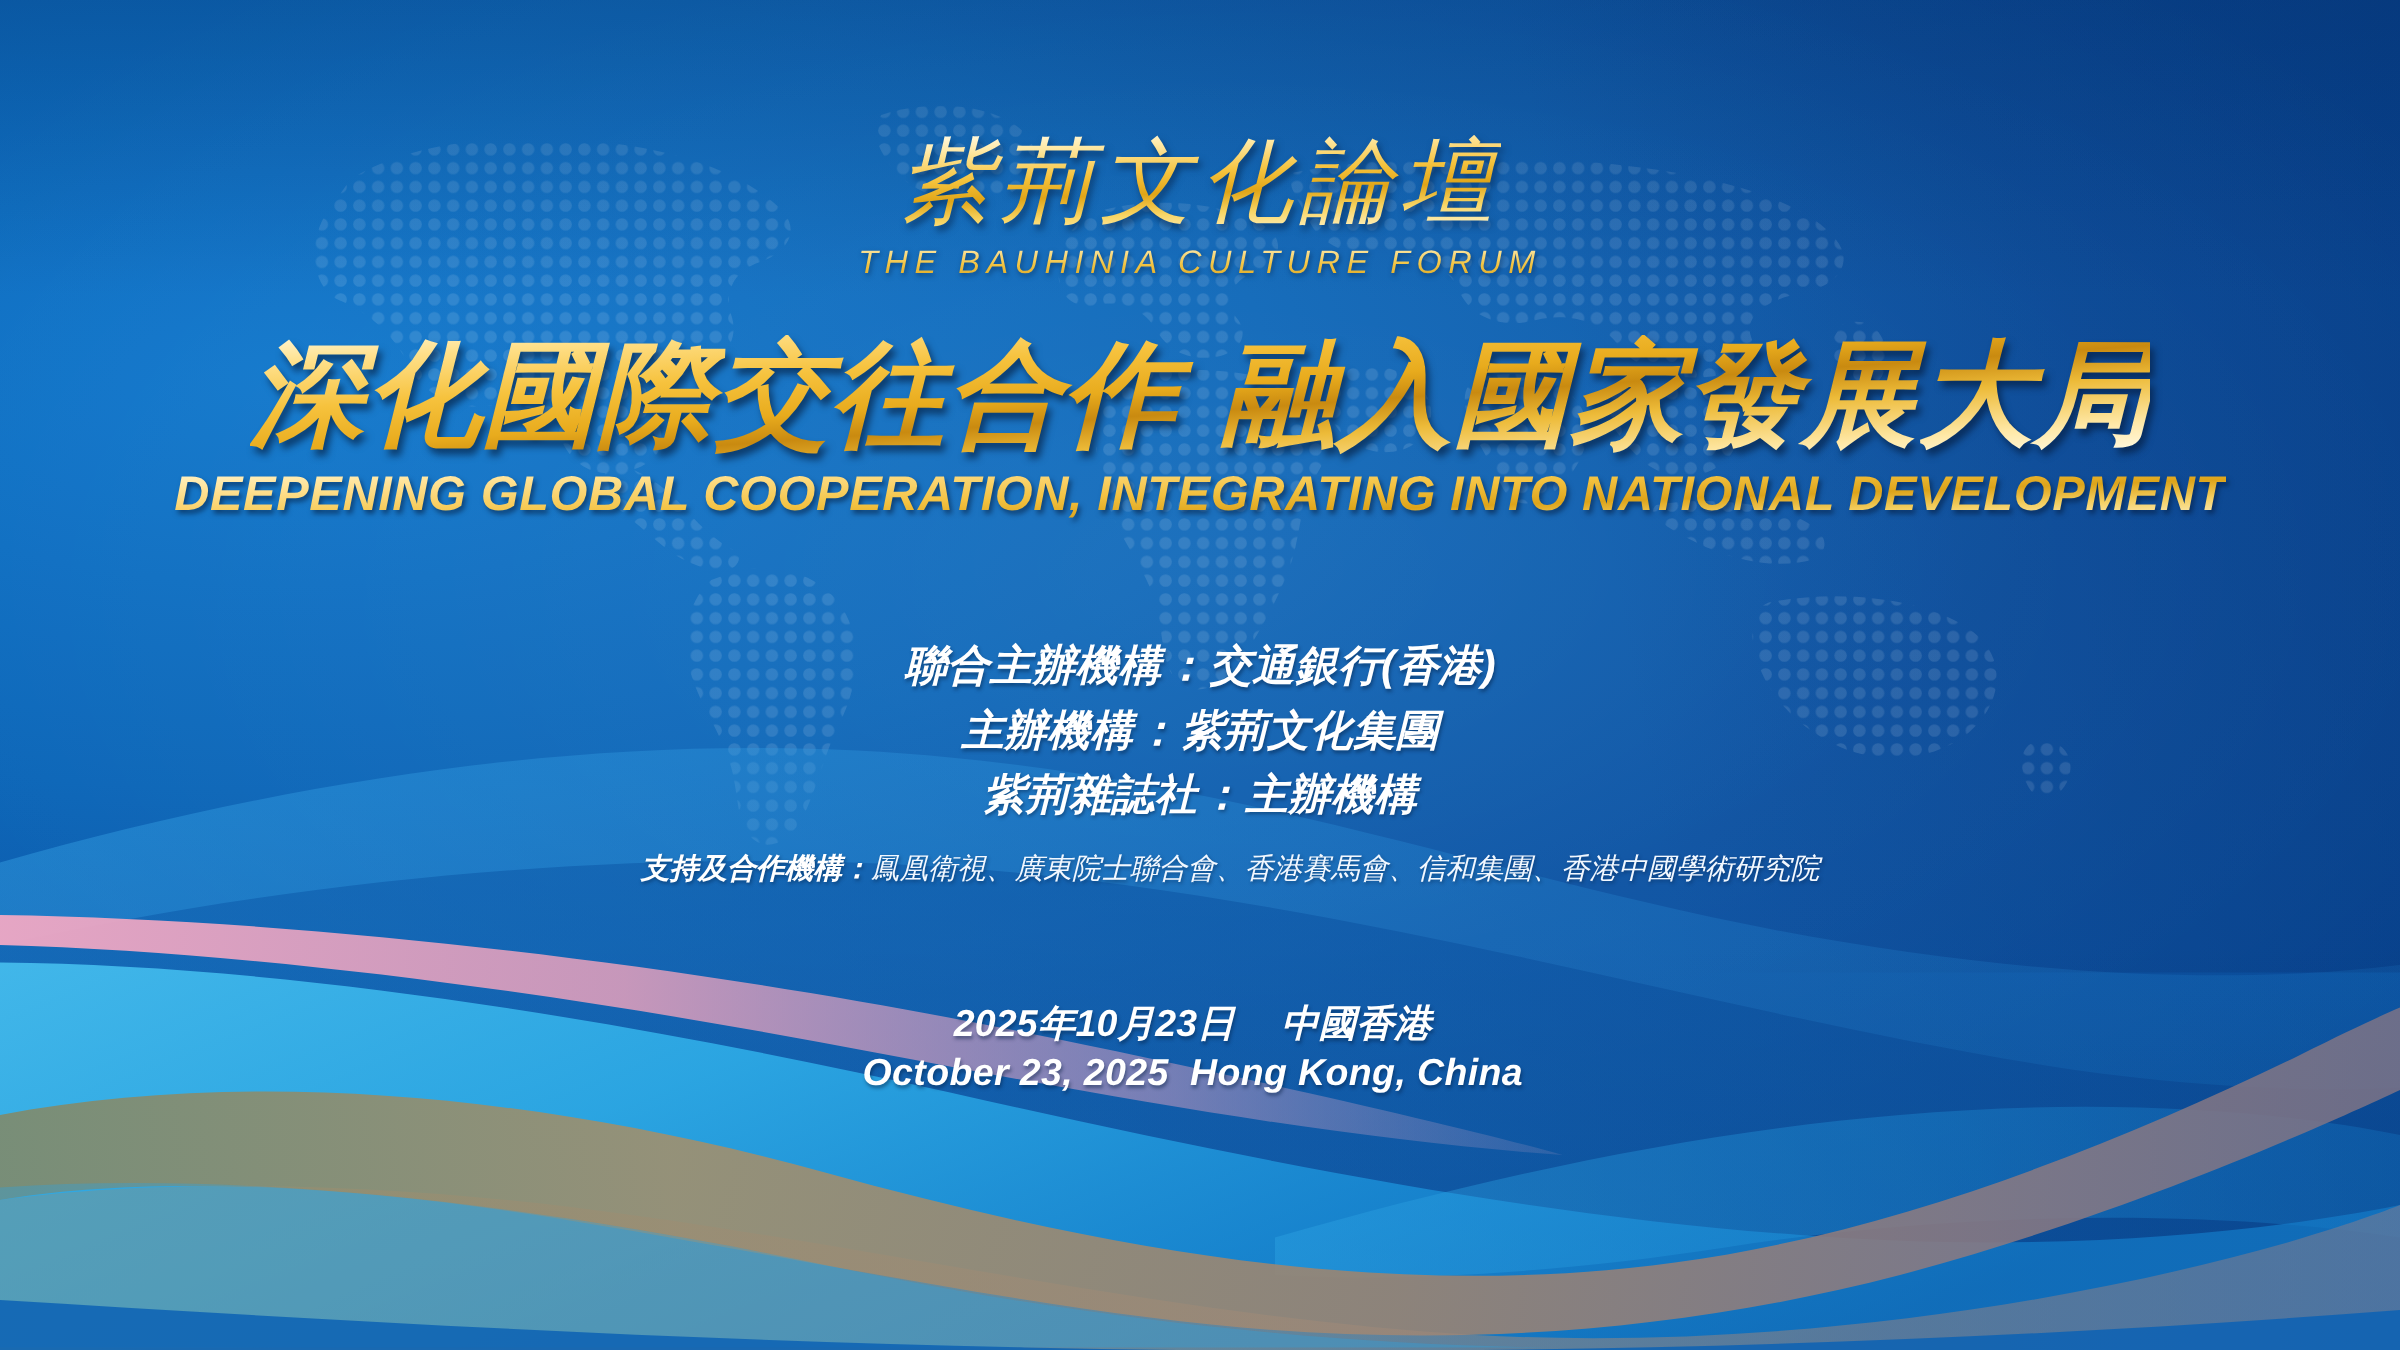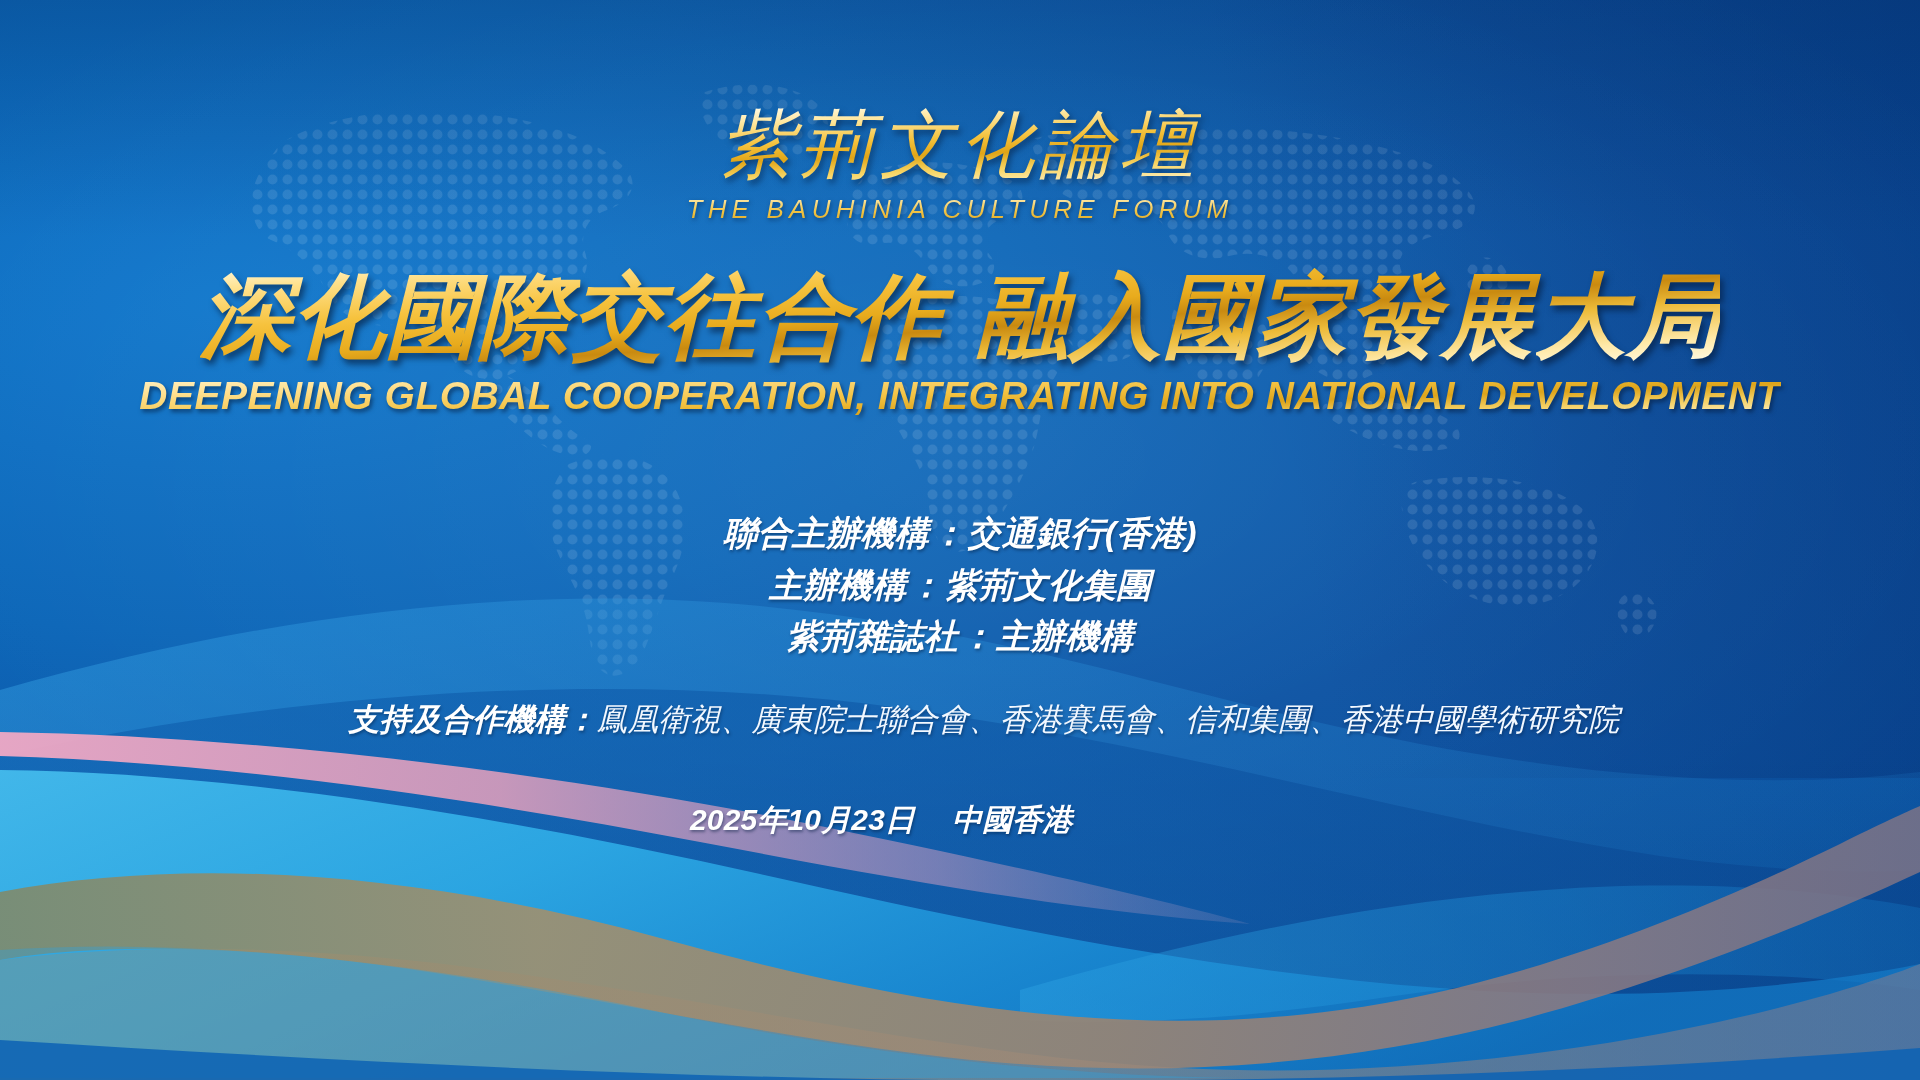--- a/index.html
+++ b/index.html
@@ -121,22 +121,22 @@
     position:absolute;left:0;right:0;top:508px;
     text-align:center;color:#ffffff;
   }
   .org-line{
     font-size:34px;font-weight:700;line-height:1.52;
     letter-spacing:.01em;
     text-shadow:1px 2px 3px rgba(2,26,60,.45);
   }
   .org-line .sep{margin:0 2px;}
   .support-line{
-    margin-top:35px;
-    font-size:31px;line-height:1.4;
+    margin-top:15px;
+    font-size:23px;line-height:1.4;
     color:#eef6ff;
     text-shadow:1px 2px 3px rgba(2,26,60,.45);
     padding-left:48px;
   }
   .support-line .lbl{font-weight:700;color:#ffffff;}
   .support-line .val{font-weight:400;color:#f2f8ff;}
 
   
   .datebox{
     position:absolute;left:690px;top:800px;
@@ -323,16 +323,24 @@
 
     <div class="datebox">
       <div class="daterow">
         <div class="datecol left">
           <div class="d-line">2025年10月23日</div>
         </div>
         <div class="datecol">
           <div class="d-line">中國香港</div>
         </div>
       </div>
+      <div class="daterow">
+        <div class="datecol left">
+          <div class="d-line en">October 23, 2025</div>
+        </div>
+        <div class="datecol">
+          <div class="d-line en">Hong Kong, China</div>
+        </div>
+      </div>
     </div>
 
   </div>
 </div>
 
 </body></html>

